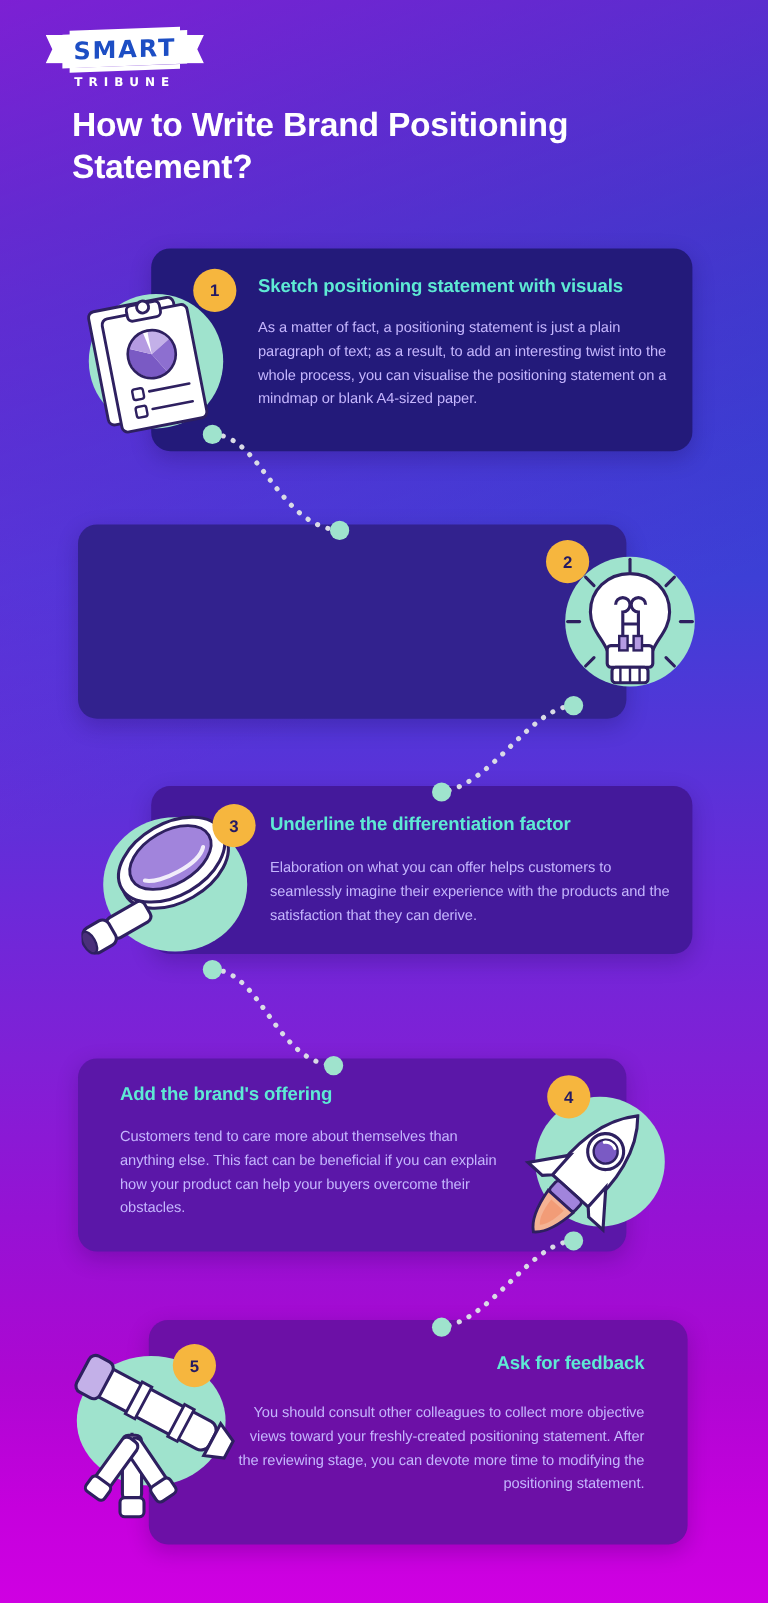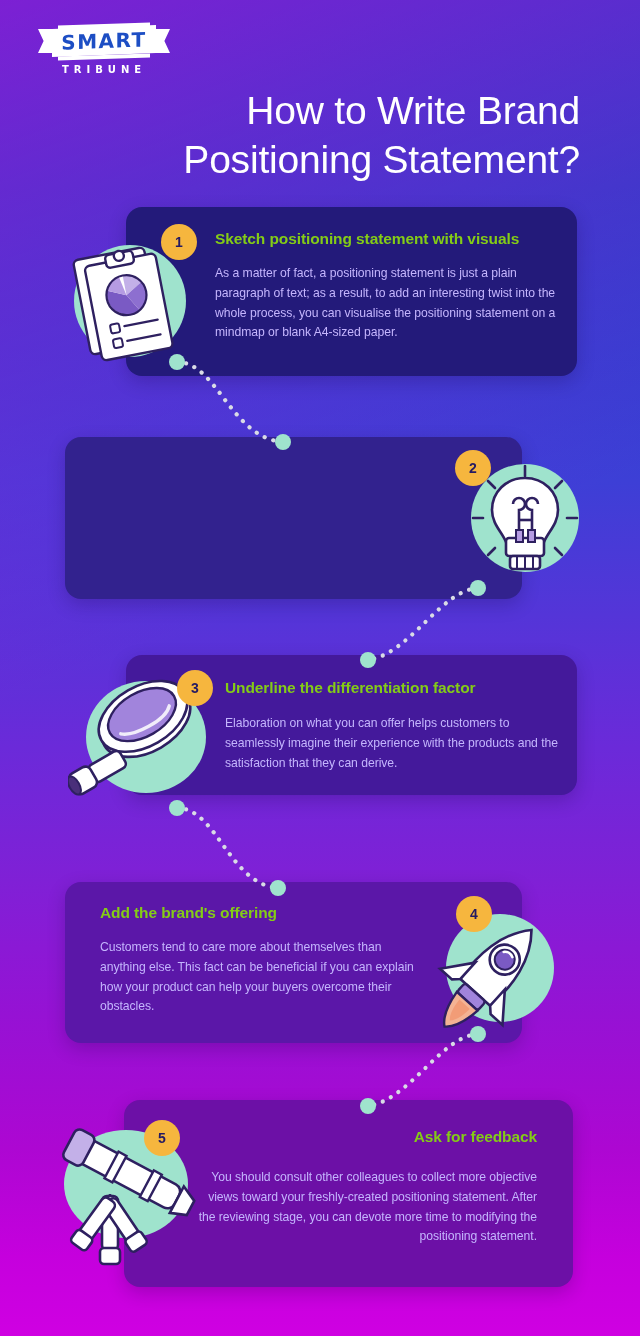--- a/index.html
+++ b/index.html
@@ -47,32 +47,32 @@
   .logo .lbl-tribune {
     position:absolute; left:0; top:40px; width:132px;
     color:#ffffff; font-size:10px; font-weight:bold; letter-spacing:5px;
     text-align:center;
     font-family:"DejaVu Sans", sans-serif;
   }
 
   
   .headline {
     position:absolute; left:60px; top:86px; width:520px;
-    color:#ffffff; font-size:39px; font-weight:normal; line-height:1.26;
-    text-align:right; letter-spacing:-0.2px;
+    color:#ffffff; font-size:28px; font-weight:bold; line-height:1.26;
+    text-align:left; letter-spacing:-0.2px;
   }
 
   
   .card {
     position:absolute;
     border-radius:16px;
     box-shadow:0 6px 18px rgba(20,0,60,0.22);
   }
   .card .title {
-    position:absolute; color:#84cc16; font-size:15.5px; font-weight:bold;
+    position:absolute; color:#5eead4; font-size:15.5px; font-weight:bold;
     letter-spacing:-0.1px; line-height:1.2;
   }
   .card .body {
     position:absolute; color:#c4b5fd; font-size:12.2px; line-height:1.62;
     letter-spacing:-0.05px;
   }
 
   
   #card1 { left:126px; top:207px; width:451px; height:169px; background:#231a7a; }
   #card1 .title { left:89px; top:23px; width:350px; }

